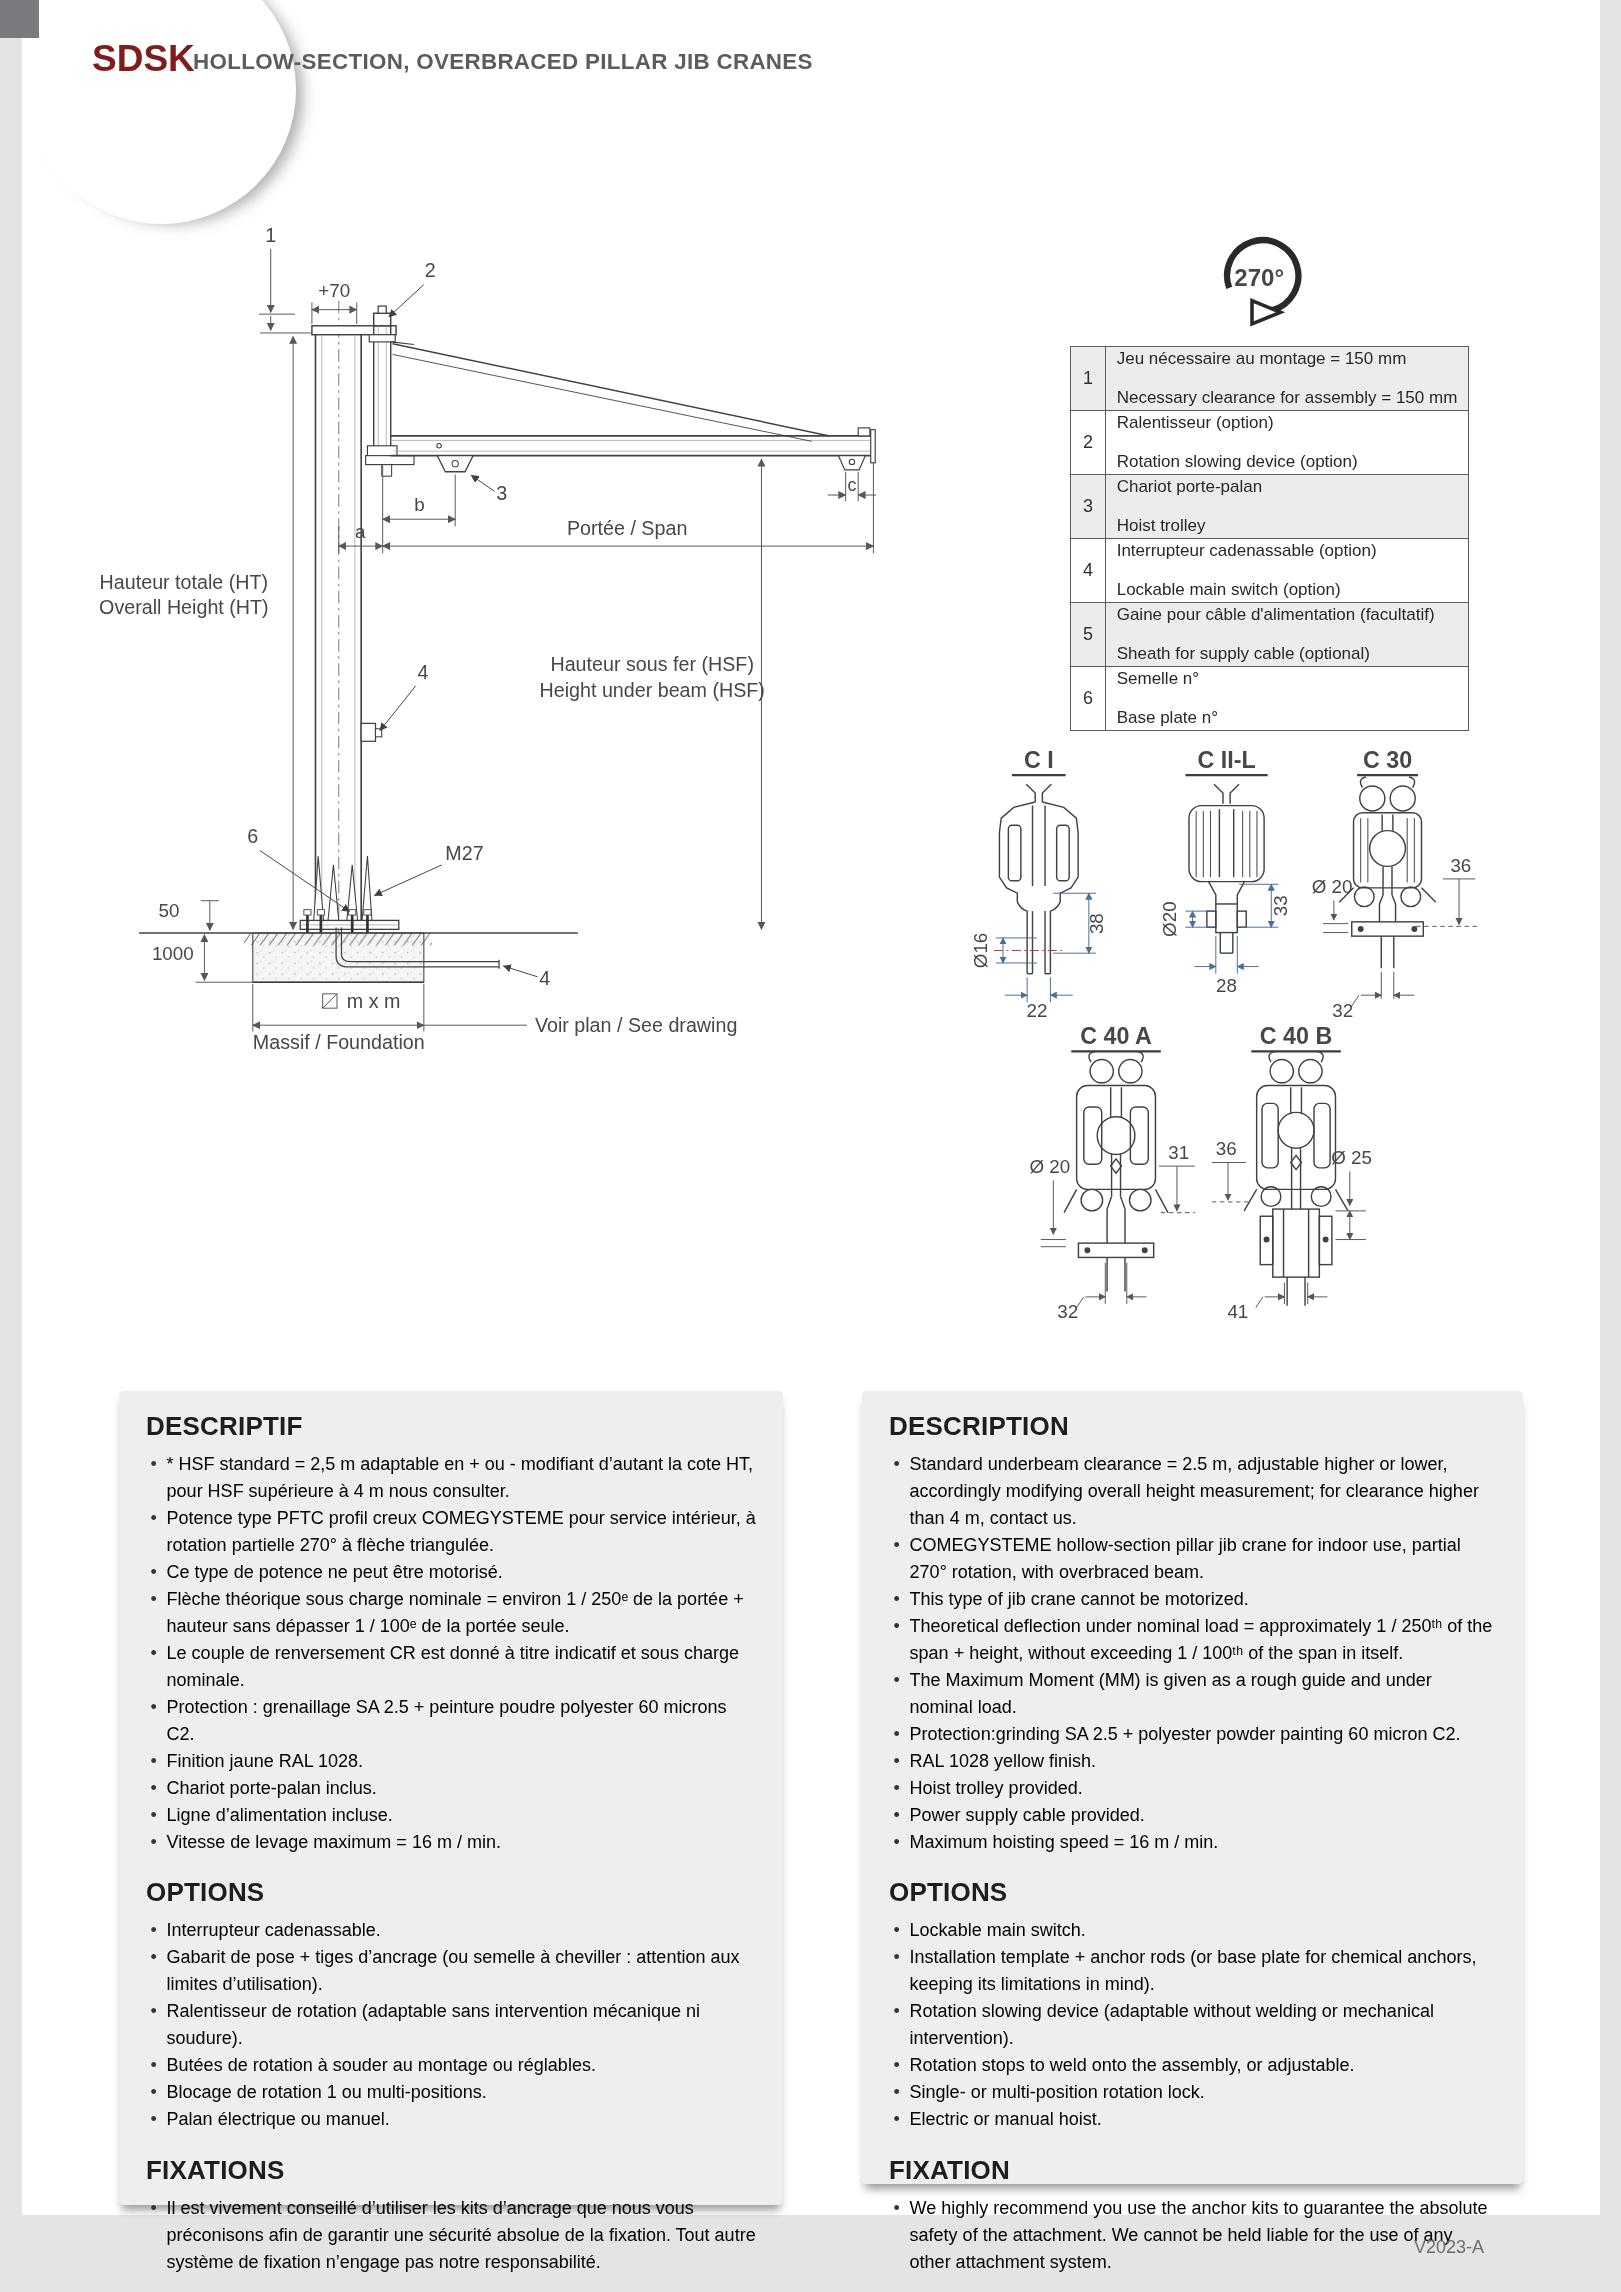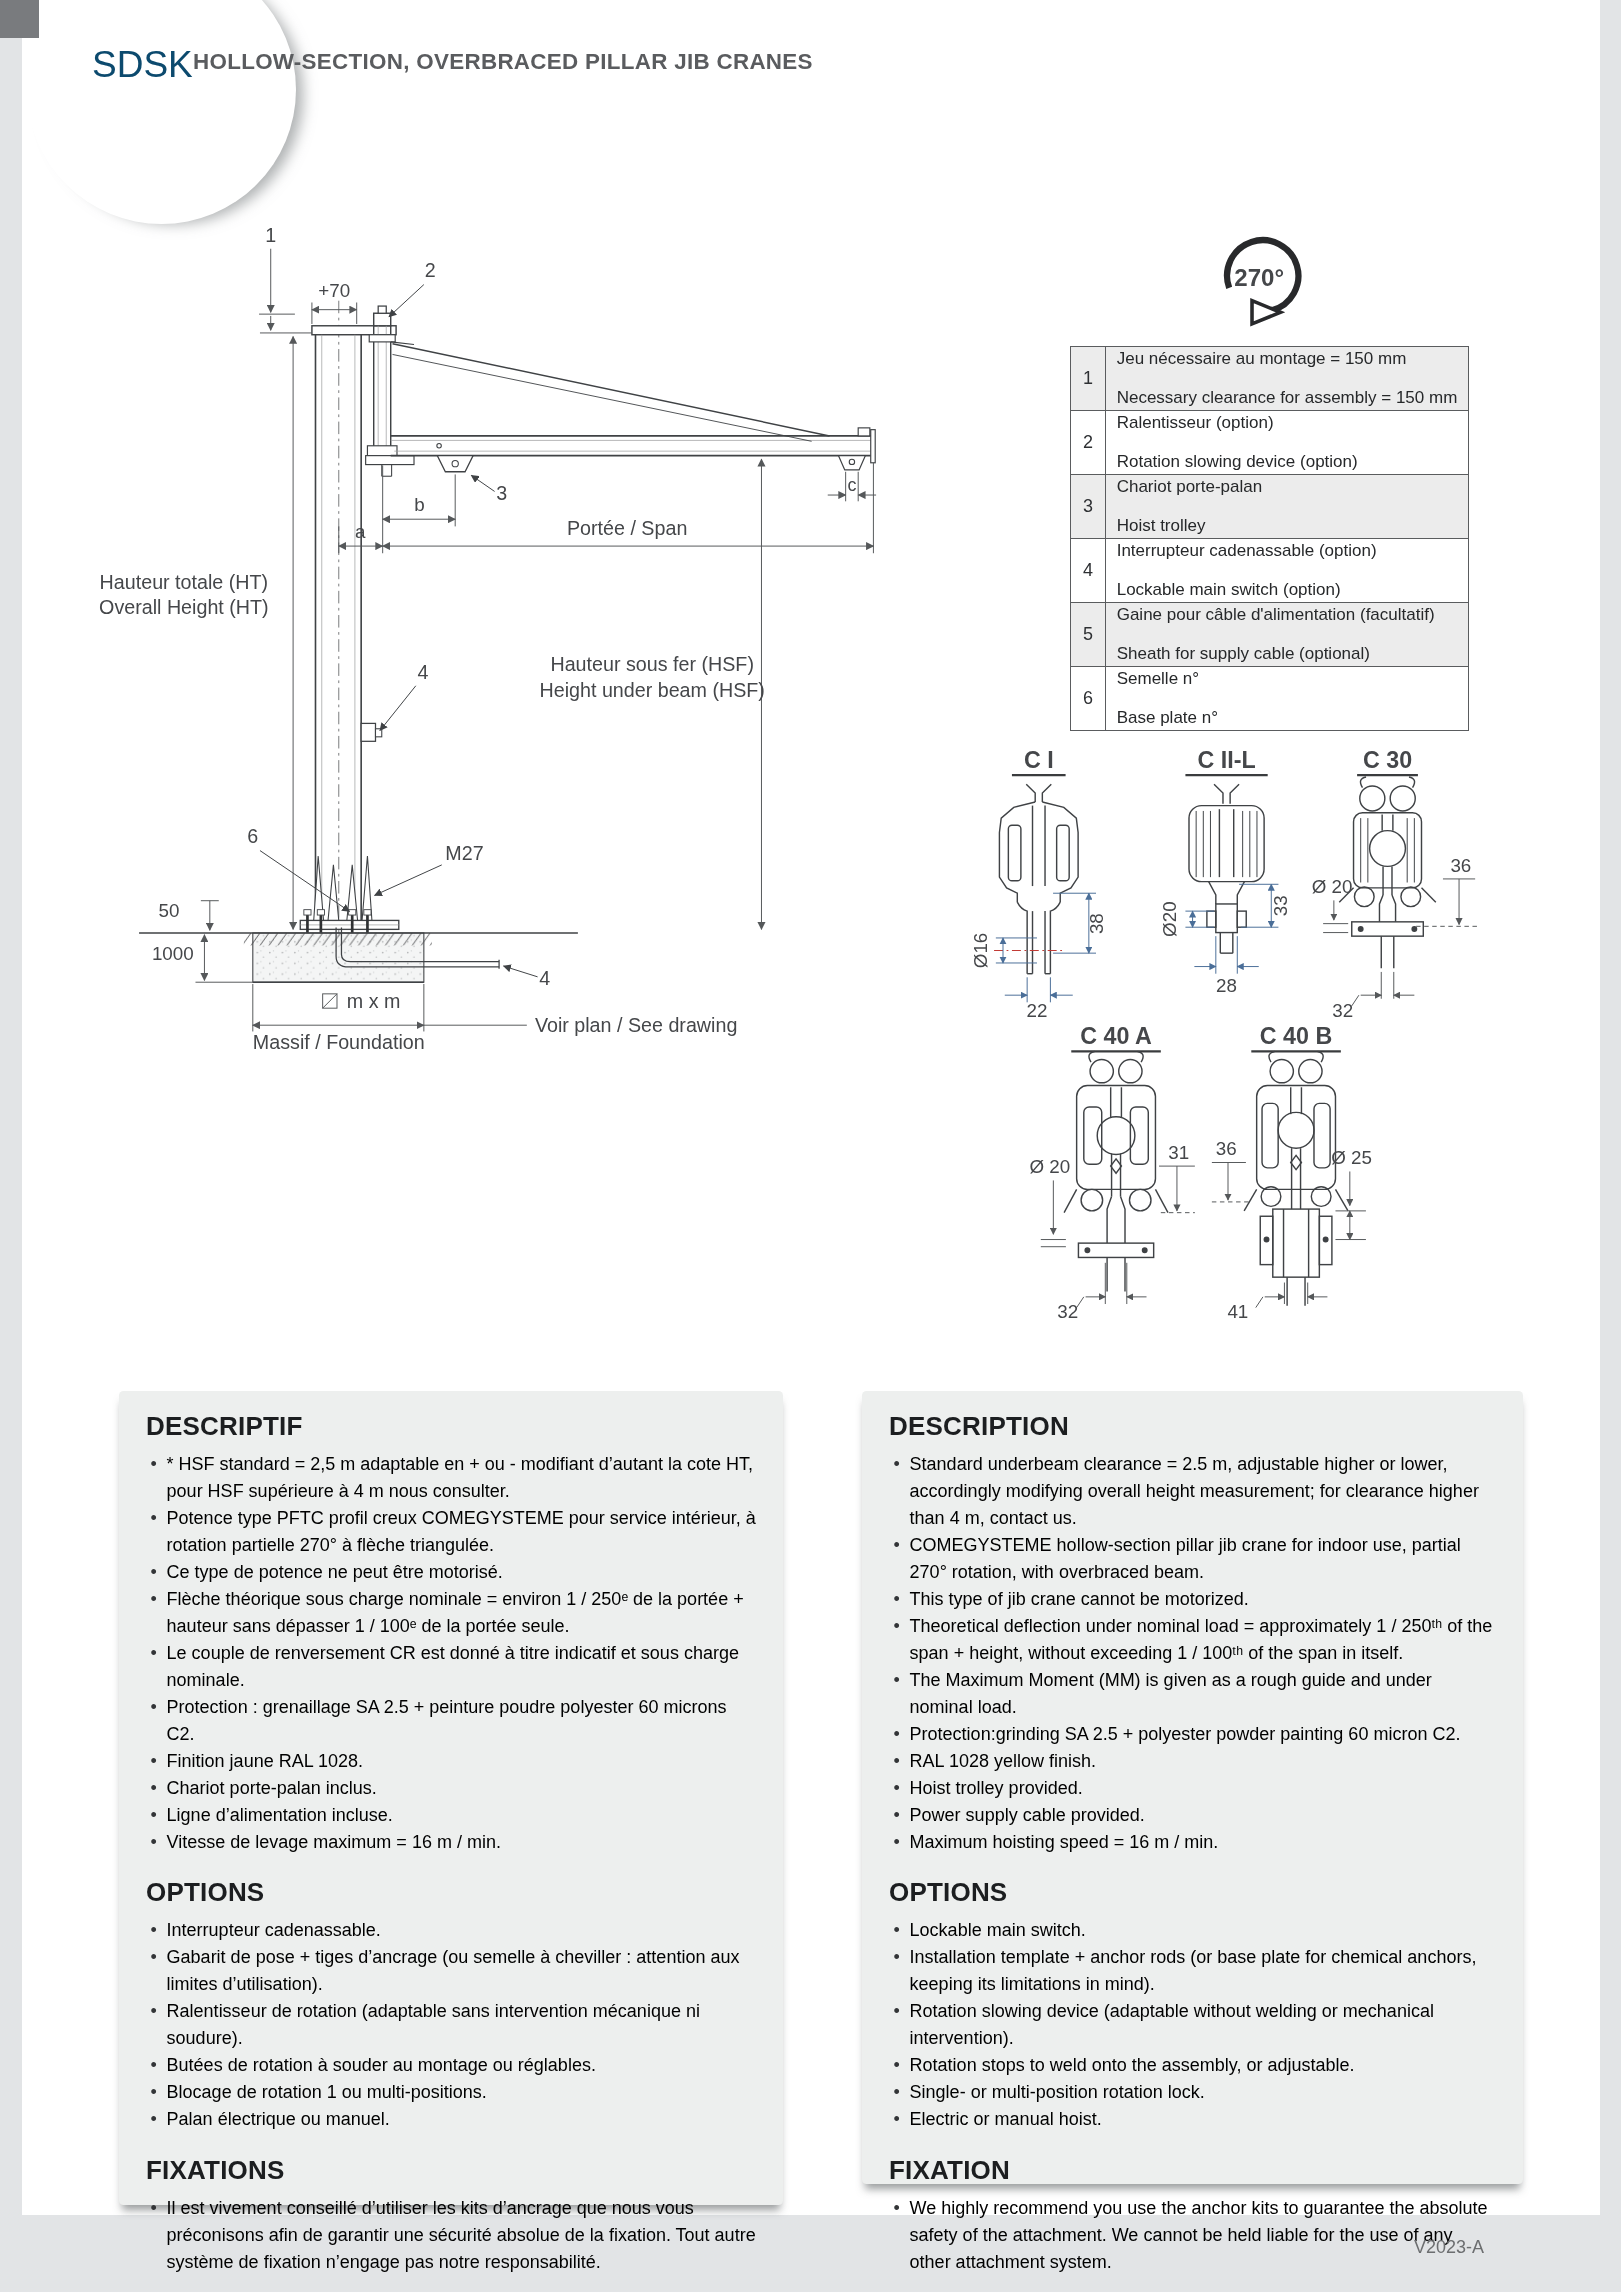--- a/index.html
+++ b/index.html
@@ -5,21 +5,21 @@
   html,body{margin:0;padding:0;}
   body{
     width:1621px;height:2293px;position:relative;overflow:hidden;
     background:#e2e4e6;
     font-family:"Liberation Sans",sans-serif;
   }
   .sheet{position:absolute;left:22.4px;top:0;width:1578px;height:2215px;background:#ffffff;}
   .corner-square{position:absolute;left:0;top:0;width:39px;height:38px;background:#797b7e;z-index:6;}
   .logo-circle{position:absolute;left:27px;top:-45px;width:269px;height:269px;border-radius:50%;
     background:#fff;box-shadow:12.5px 5.4px 14.3px -5.4px rgba(110,114,117,.55);z-index:2;}
-  .brand{position:absolute;left:92px;top:44px;font-size:37px;font-weight:normal;color:#0c4a6e;z-index:4;}
+  .brand{position:absolute;left:92px;top:38px;font-size:37px;font-weight:bold;color:#7f1d1d;z-index:4;}
   .page-title{position:absolute;left:193px;top:49px;font-size:22.4px;font-weight:bold;color:#5a5c5f;letter-spacing:0.3px;z-index:4;}
 
   svg{position:absolute;}
   svg text{font-family:"Liberation Sans",sans-serif;fill:#45474a;}
   .svg-main{left:54px;top:143px;z-index:3;}
   .svg-rot{left:1211px;top:222px;z-index:3;}
   .svg-sec1{left:949px;top:743px;z-index:3;}
   .svg-sec2{left:1012px;top:1021px;z-index:3;}
 
   .legend{position:absolute;left:1070px;top:346px;width:399px;border:1.8px solid #5a5c5e;background:#fff;z-index:4;box-sizing:border-box;}

